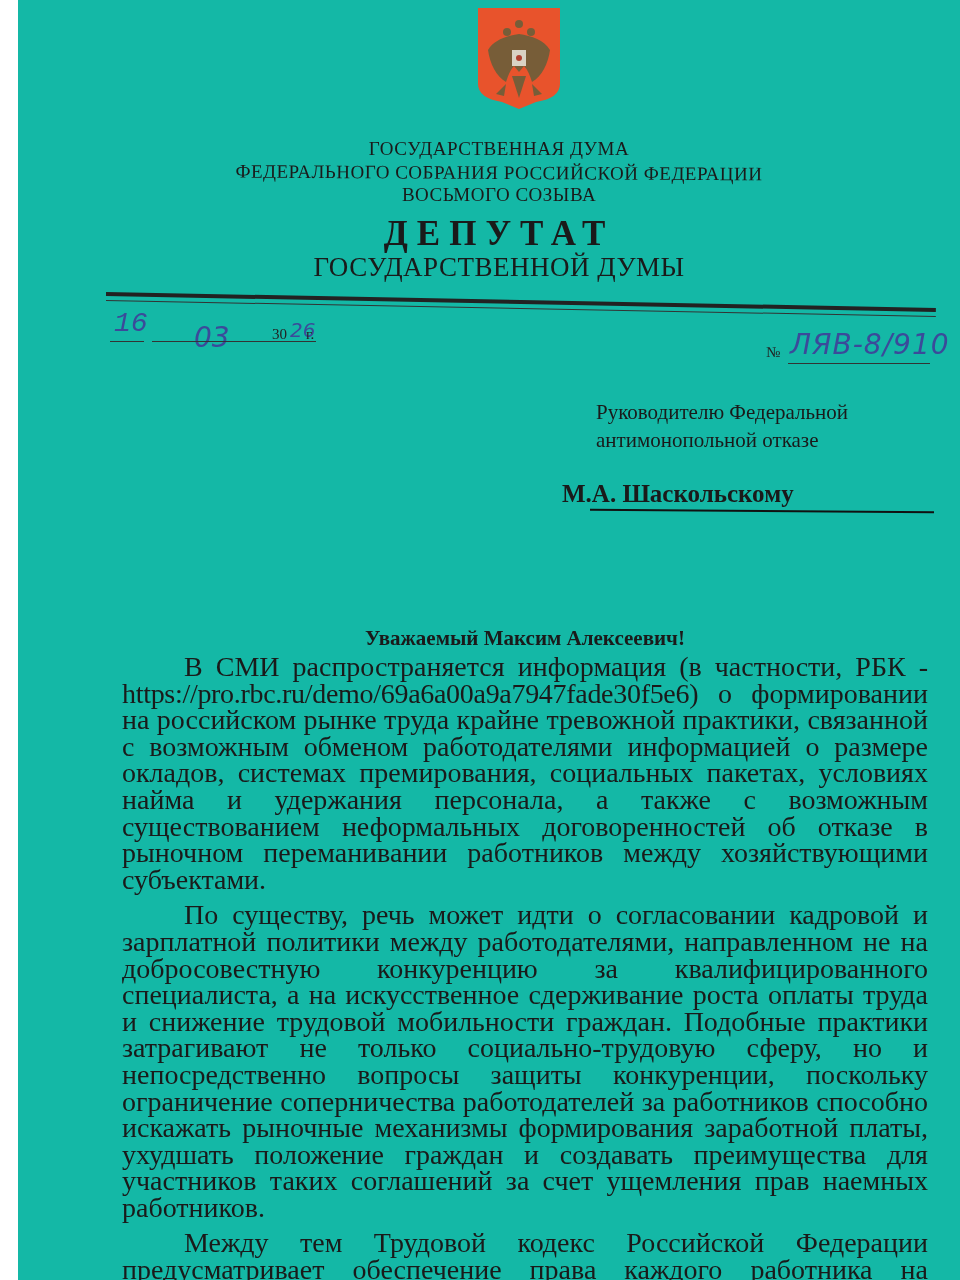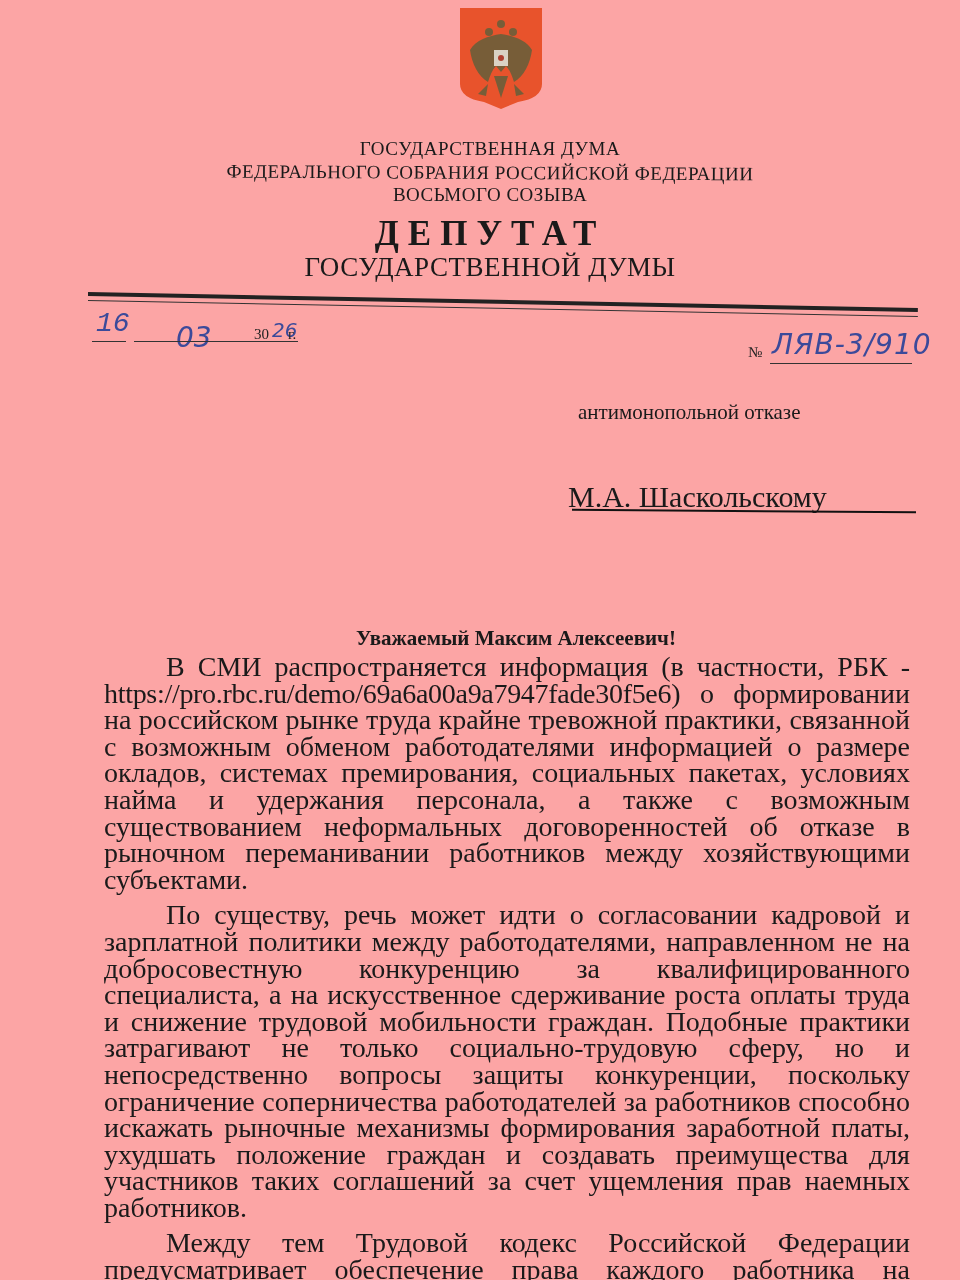--- a/index.html
+++ b/index.html
@@ -3,21 +3,21 @@
 <meta charset="utf-8">
 <style>
   html, body { margin: 0; padding: 0; }
   body {
     width: 960px; height: 1280px; overflow: hidden;
     background: #ffffff;
     font-family: "Liberation Serif", "DejaVu Serif", serif;
     color: #1a1a1a;
     position: relative;
   }
-  .page { position: absolute; inset: 0; background: #fca5a5; }
+  .page { position: absolute; inset: 0; background: #14b8a6; margin-left: 18px; }
 
   
   .emblem { position: absolute; left: 458px; top: 6px; width: 86px; height: 104px; }
 
   
   .hdr { position: absolute; left: 0; width: 100%; text-align: center; letter-spacing: 0.5px; }
   .hdr1 { top: 138px; left: 10px; font-size: 19px; }
   .hdr2 { top: 162px; left: 10px; font-size: 19px; transform: rotate(0.3deg); }
   .hdr3 { top: 184px; left: 10px; font-size: 19px; }
   .hdr-dep { top: 214px; left: 10px; font-size: 35px; font-weight: bold; letter-spacing: 9px; }
@@ -44,21 +44,21 @@
   .date-yr-line { position: absolute; left: 180px; top: 33px; width: 16px; height: 1px; background: #333; }
   .date-g { position: absolute; left: 196px; top: 18px; font-size: 15px; color: #222; }
 
   .num-row { position: absolute; top: 328px; left: 748px; width: 200px; height: 40px; }
   .num-sign { position: absolute; left: 0; top: 16px; font-size: 15px; color: #222; }
   .num-val { position: absolute; left: 24px; top: 0; font-size: 28px; letter-spacing: 1px; }
   .num-line { position: absolute; left: 22px; top: 35px; width: 142px; height: 1px; background: #333; }
 
   
   .addr { position: absolute; left: 578px; top: 398px; width: 360px; font-size: 21px; line-height: 28px; }
-  .addr-name { position: absolute; left: 568px; top: 480px; font-size: 30px; font-weight: normal; }
+  .addr-name { position: absolute; left: 544px; top: 480px; font-size: 25px; font-weight: bold; }
   .addr-rule { position: absolute; left: 572px; top: 510px; width: 344px; height: 2px; background: #111; transform: rotate(0.4deg); }
   .addr-post { position: absolute; left: 574px; top: 514px; width: 360px; font-size: 14.5px; line-height: 20px; }
 
   
   .salut { position: absolute; left: 0; width: 100%; top: 626px; text-align: center; font-size: 21px; font-weight: bold; padding-left: 72px; box-sizing: border-box; }
   .body { position: absolute; left: 104px; top: 654px; width: 806px; font-size: 28px; line-height: 26.6px; text-align: justify; }
   .para { margin: 0 0 9px 0; text-indent: 62px; }
   .para .url { letter-spacing: -0.3px; }
 </style>
 </head>
@@ -96,25 +96,26 @@
     <span class="date-month hw">03</span>
     <div class="date-line2"></div>
     <span class="date-yr-prefix">30</span>
     <span class="date-yr hw">26</span>
     <div class="date-yr-line"></div>
     <span class="date-g">г.</span>
   </div>
 
   <div class="num-row">
     <span class="num-sign">№</span>
-    <span class="num-val hw">ЛЯВ-3/910</span>
+    <span class="num-val hw">ЛЯВ-8/910</span>
     <div class="num-line"></div>
   </div>
 
   <div class="addr">
+    <div>Руководителю Федеральной</div>
     <div>антимонопольной отказе</div>
   </div>
   <div class="addr-name">М.А. Шаскольскому</div>
   <div class="addr-rule"></div>
 
   <div class="salut">Уважаемый Максим Алексеевич!</div>
 
   <div class="body">
     <p class="para"><span>В СМИ распространяется информация (в частности, РБК - </span><span class="url">https://pro.rbc.ru/demo/69a6a00a9a7947fade30f5e6</span><span>) о формировании на российском рынке труда крайне тревожной практики, связанной с возможным обменом работодателями информацией о размере окладов, системах премирования, социальных пакетах, условиях найма и удержания персонала, а также с возможным существованием неформальных договоренностей об отказе в рыночном переманивании работников между хозяйствующими субъектами.</span></p>
     <p class="para">По существу, речь может идти о согласовании кадровой и зарплатной политики между работодателями, направленном не на добросовестную конкуренцию за квалифицированного специалиста, а на искусственное сдерживание роста оплаты труда и снижение трудовой мобильности граждан. Подобные практики затрагивают не только социально-трудовую сферу, но и непосредственно вопросы защиты конкуренции, поскольку ограничение соперничества работодателей за работников способно искажать рыночные механизмы формирования заработной платы, ухудшать положение граждан и создавать преимущества для участников таких соглашений за счет ущемления прав наемных работников.</p>

